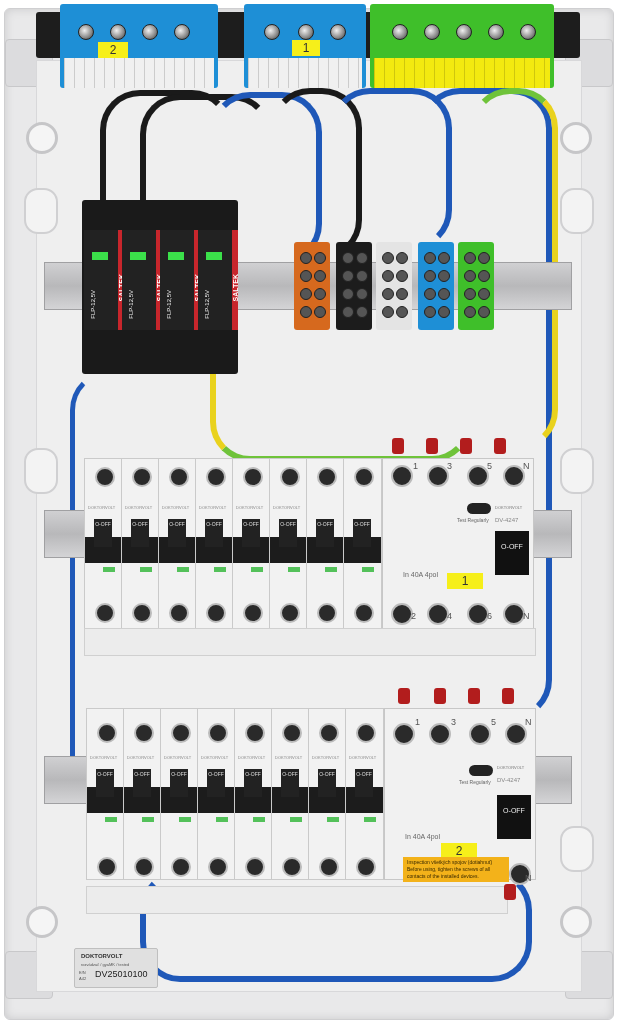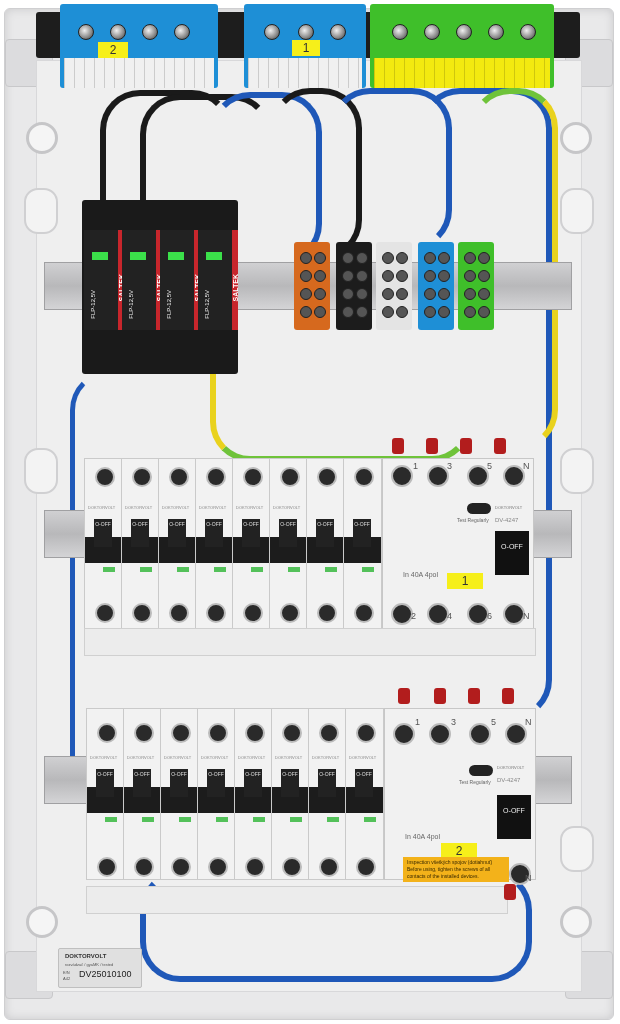--- a/index.html
+++ b/index.html
@@ -35,21 +35,21 @@
   .rcd .num{position:absolute;font-size:9px;color:#555;}
   .rcd .test{position:absolute;left:84px;top:44px;width:24px;height:11px;border-radius:6px;background:#222;}
   .rcd .test-lbl{position:absolute;left:74px;top:58px;font-size:5px;color:#666;}
   .rcd .model{position:absolute;left:112px;top:58px;font-size:6px;color:#888;}
   .rcd .brand{position:absolute;left:112px;top:46px;font-size:4px;color:#777;}
   .rcd .switch{position:absolute;left:112px;top:72px;width:34px;height:44px;background:#111;color:#eee;font-size:7px;text-align:center;line-height:32px;}
   .rcd .rating{position:absolute;left:20px;top:112px;font-size:7px;color:#666;}
   .rcd .spec{position:absolute;left:30px;top:78px;width:70px;height:24px;font-size:4px;color:#999;line-height:5px;}
   .warning{position:absolute;background:#f3b21a;color:#3a2a00;font-size:5px;line-height:7px;padding:2px 4px;}
   .wire{position:absolute;border-radius:40px;border-style:solid;background:transparent;}
-  .plate{position:absolute;left:58px;top:948px;width:82px;height:38px;background:#e0e0e0;border:1px solid #bfbfbf;border-radius:2px;}
+  .plate{position:absolute;left:74px;top:948px;width:82px;height:38px;background:#e0e0e0;border:1px solid #bfbfbf;border-radius:2px;}
   .plate .brand{position:absolute;left:6px;top:4px;font-size:6px;color:#333;font-weight:bold;}
   .plate .sub{position:absolute;left:6px;top:13px;font-size:4px;color:#555;}
   .plate .code{position:absolute;left:20px;top:20px;font-size:9px;color:#222;}
   .plate .side{position:absolute;left:4px;top:21px;font-size:4px;color:#555;line-height:6px;}
   .ferrule{position:absolute;width:12px;height:16px;background:#b21d1d;border-radius:3px;}
 </style>
 </head>
 <body>
 
 <div class="enclosure">

